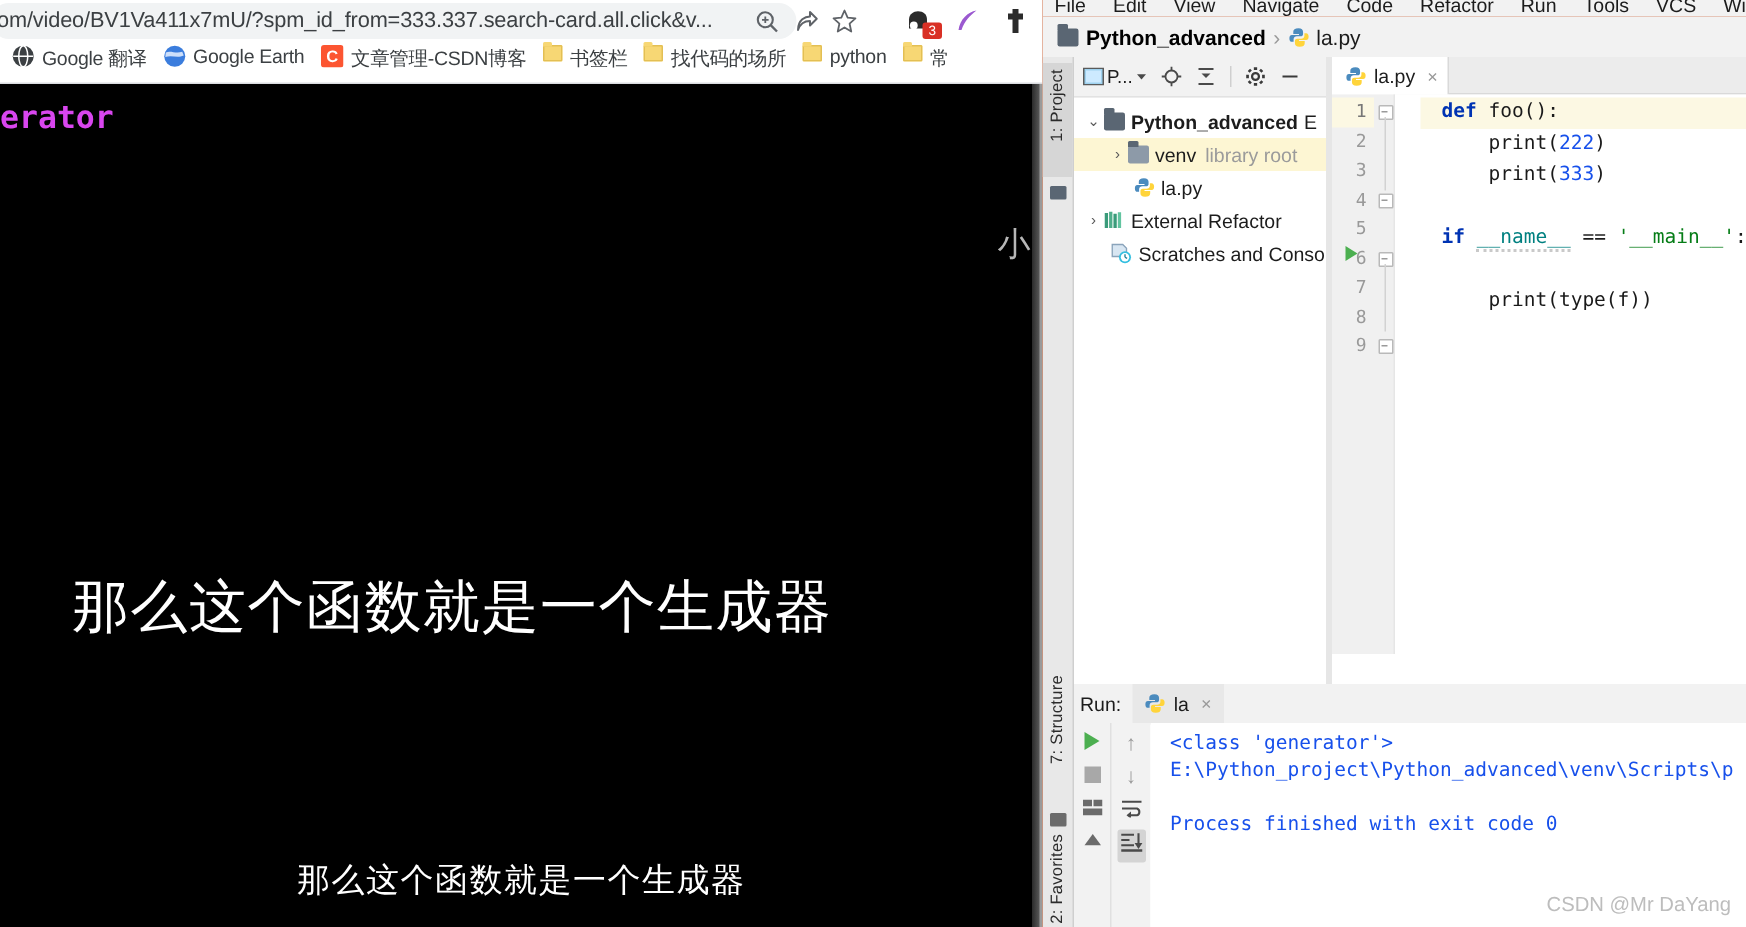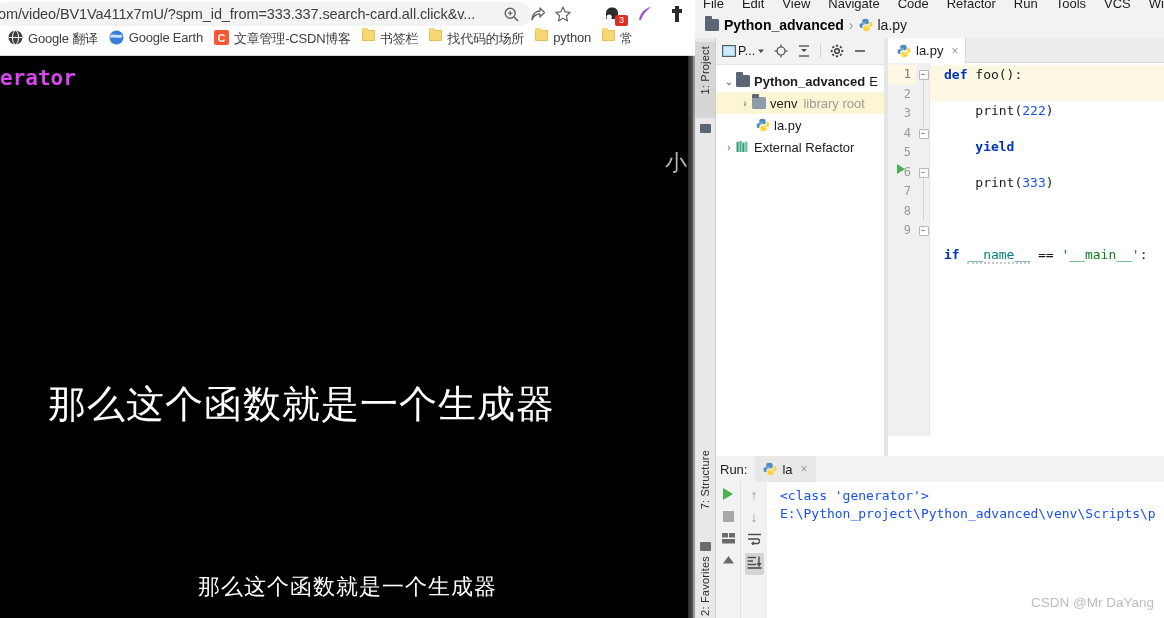--- a/index.html
+++ b/index.html
@@ -98,21 +98,21 @@
   .tab-lbl{font-size:13px;color:#1c1c1c;}
   .tab-x{color:#9a9a9a;font-size:12px;margin-left:3px;}
   .tabrest{flex:1;background:#ececec;border-bottom:1px solid #d9d9d9;}
 
   .codearea{position:absolute;left:0;top:25px;right:0;bottom:20px;background:#fff;display:flex;}
   .gutter{width:28px;background:#f0f0f0;padding-top:2px;flex:0 0 auto;position:relative;}
   .gutter .gl{height:19.5px;line-height:19.5px;text-align:right;padding-right:5px;font-family:"DejaVu Sans Mono",monospace;font-size:12px;color:#999;}
   .gutter .gl.hl{background:#fcf8e3;color:#777;}
   .foldcol{width:13px;background:#f0f0f0;position:relative;flex:0 0 auto;border-right:1px solid #e6e6e6;}
   .code{flex:1;padding-top:2px;font-family:"DejaVu Sans Mono",monospace;font-size:13px;position:relative;overflow:hidden;}
-  .cl{height:36px;line-height:19.5px;white-space:pre;padding-left:14px;}
+  .cl{height:21px;line-height:19.5px;white-space:pre;padding-left:14px;margin-left:17px;}
   .cl.hl{background:#fcf8e3;}
   .kw{color:#0033b3;font-weight:bold;}
   .num{color:#1750eb;}
   .str{color:#067d17;}
   .dunder{color:#008080;}
   .plain{color:#1a1a1a;}
   .run-arrow{position:absolute;left:9px;width:0;height:0;border-left:8px solid #4caf50;border-top:5px solid transparent;border-bottom:5px solid transparent;}
   .fold-mark{position:absolute;left:3px;width:8px;height:8px;border:1px solid #b9b9b9;background:#fff;border-radius:1px;}
   .fold-mark:before{content:"";position:absolute;left:1px;top:3px;width:4px;height:1px;background:#9a9a9a;}
   .fold-line{position:absolute;left:6.5px;width:1px;background:#d2d2d2;}
@@ -370,20 +370,32 @@
             <svg width="14" height="12" viewBox="0 0 14 12">
                 <rect x="0.5" y="1" width="2.2" height="10" fill="#3a9b7a"></rect>
                 <rect x="3.4" y="0" width="2.2" height="11" fill="#4fae8b"></rect>
                 <rect x="6.3" y="1.5" width="2.2" height="9.5" fill="#3a9b7a"></rect>
                 <rect x="9.2" y="0.5" width="2.2" height="10.5" fill="#62c4a0"></rect>
               </svg>
           </span>
           <span class="tlabel">External Refactor</span>
         </div>
 
+        <div class="trow" style="padding-left:24px">
+          <span class="ico-scratch">
+            <svg width="15" height="14" viewBox="0 0 15 14">
+                <path d="M1.5 1 L8.5 1 L11 3.5 L11 9 L1.5 9 Z" fill="#d8e6f2" stroke="#8aa4bb" stroke-width="0.9"></path>
+                <circle cx="10" cy="9.5" r="4" fill="#35bfe0"></circle>
+                <circle cx="10" cy="9.5" r="2.8" fill="#fff"></circle>
+                <line x1="10" y1="7.5" x2="10" y2="9.5" stroke="#1d7f99" stroke-width="0.9"></line>
+                <line x1="10" y1="9.5" x2="11.4" y2="10.3" stroke="#1d7f99" stroke-width="0.9"></line>
+              </svg>
+          </span>
+          <span class="tlabel">Scratches and Conso</span>
+        </div>
       </div>
     </div>
 
     <div class="projsplit"></div>
 
     <div class="editor">
       <div class="tabstrip">
         <div class="tab">
           <span style="display:inline-flex">
             <svg width="14" height="14" viewBox="0 0 14 14">
@@ -416,25 +428,25 @@
           <div class="fold-line" style="top:15px;height:49px"></div>
           <div class="fold-mark" style="top:66px"></div>
           <div class="fold-mark" style="top:105px"></div>
           <div class="fold-line" style="top:113px;height:45px"></div>
           <div class="fold-mark" style="top:163px"></div>
         </div>
 
         <div class="code">
           <div class="cl hl"><span class="kw">def </span><span class="plain">foo():</span></div>
           <div class="cl"><span class="plain">    print(</span><span class="num">222</span><span class="plain">)</span></div>
-          <div class="cl"><span class="plain">    </span><span class="kw">yield</span></div>
           <div class="cl"><span class="plain">    print(</span><span class="num">333</span><span class="plain">)</span></div>
           <div class="cl"><span class="plain"> </span></div>
           <div class="cl"><span class="kw">if </span><span class="dunder squiggle">__name__</span><span class="plain"> == </span><span class="str">'__main__'</span><span class="plain">:</span></div>
           <div class="cl"><span class="plain"> </span></div>
+          <div class="cl"><span class="plain">    print(type(f))</span></div>
         </div>
       </div>
 
     </div>
 
     <div class="runpanel">
       <div class="run-header">
         <span class="run-lbl">Run:</span>
         <span class="run-tab">
           <span style="display:inline-flex">
@@ -485,19 +497,20 @@
                 <polygon points="9.4,7 14.6,7 12,11" fill="#4a4a4a"></polygon>
                 <line x1="0.5" y1="12" x2="14.5" y2="12" stroke="#4a4a4a" stroke-width="1.6"></line>
               </svg>
           </span>
         </div>
 
         <div class="console">
           <div class="line">&lt;class 'generator'&gt;</div>
           <div class="line">E:\Python_project\Python_advanced\venv\Scripts\p</div>
           <div class="line">&nbsp;</div>
+          <div class="line">Process finished with exit code 0</div>
           <div class="watermark">CSDN @Mr DaYang</div>
         </div>
       </div>
     </div>
 
   </div>
 </div>
 
 </body></html>

